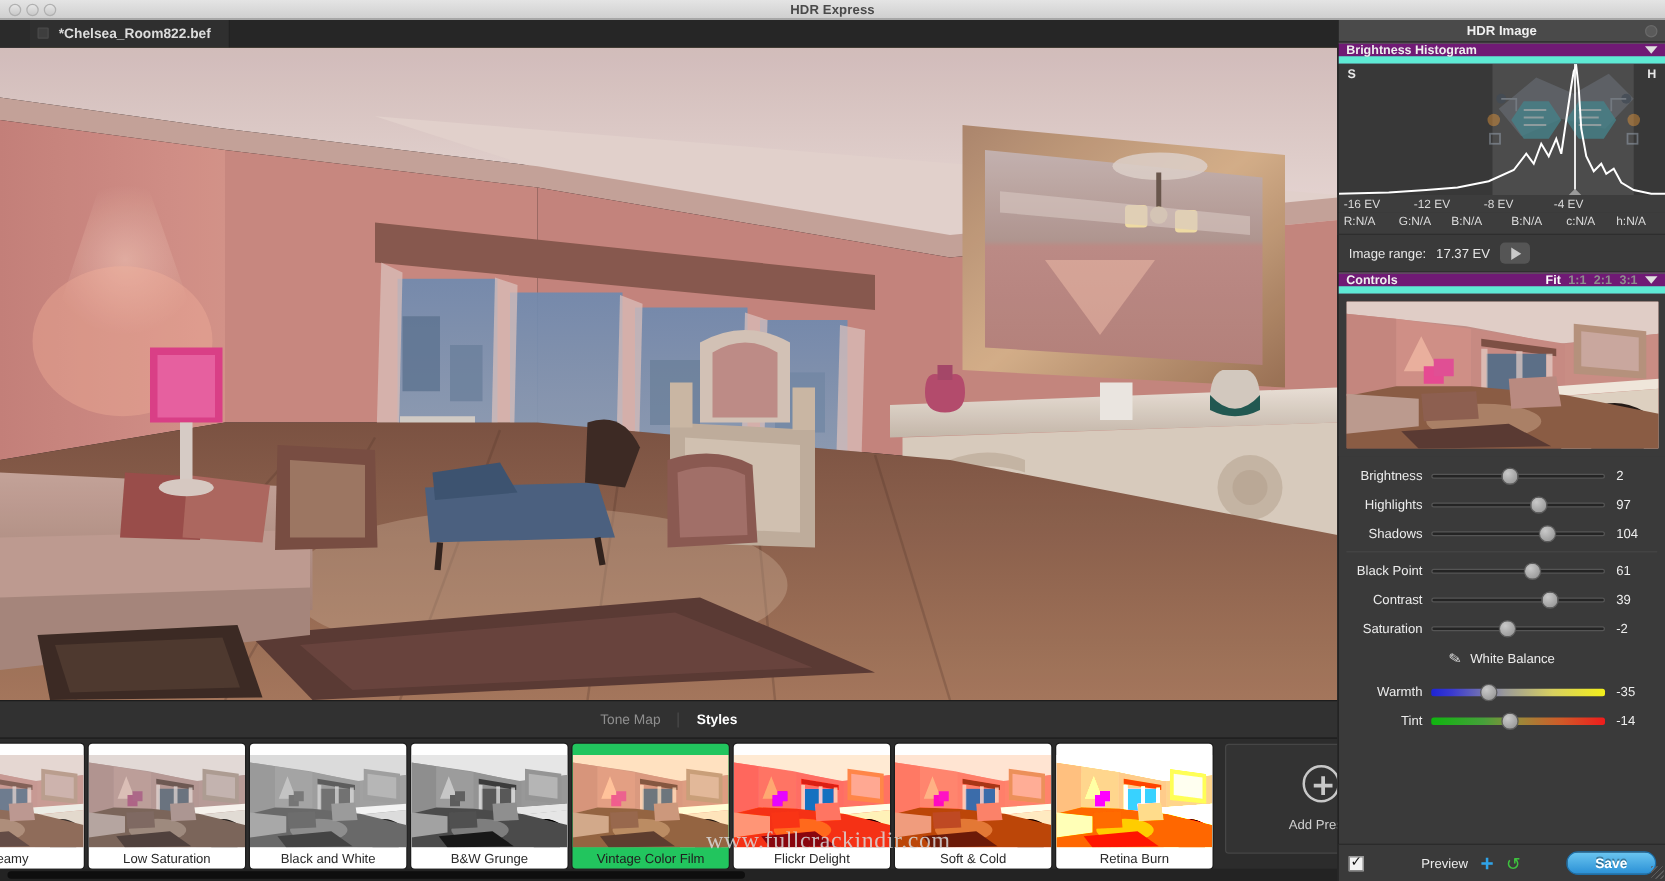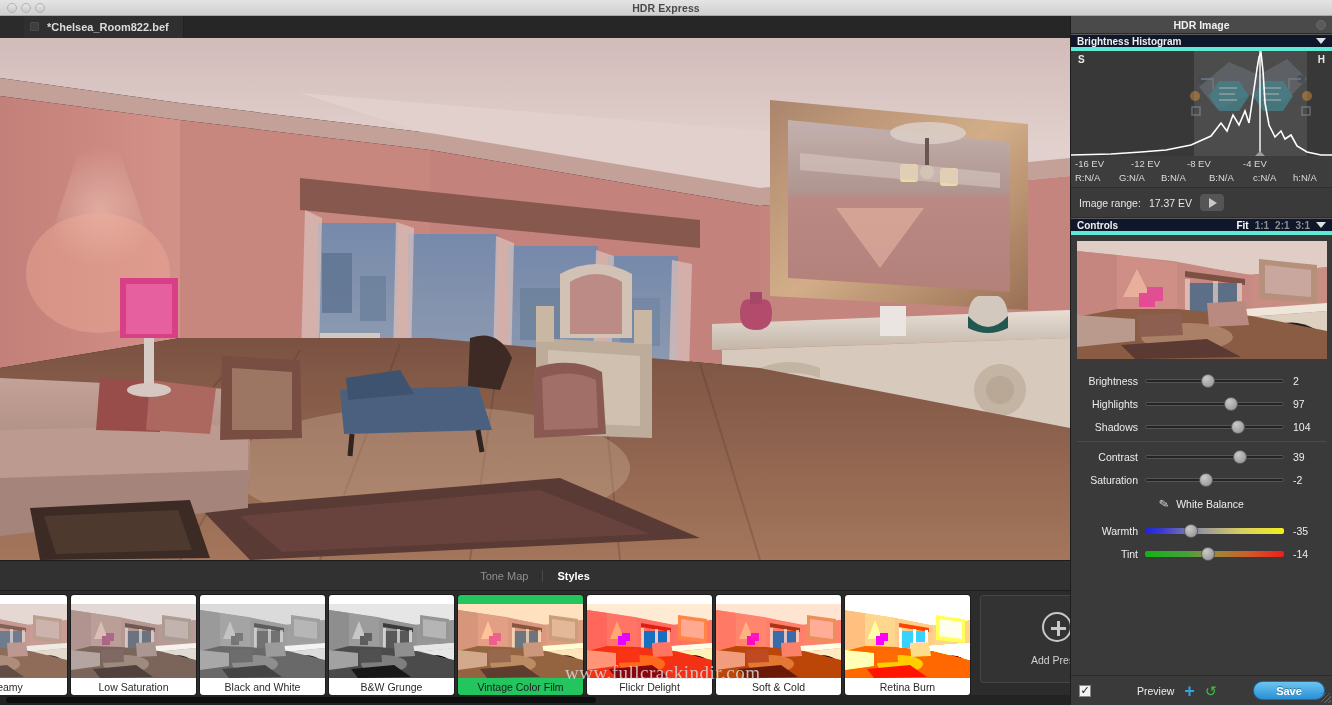--- a/index.html
+++ b/index.html
@@ -114,22 +114,22 @@
     height:18px;background:#4a4a4a; display:flex;align-items:center;
     justify-content:center; position:relative;
     font-size:10.5px;font-weight:bold;color:#f0f0f0;
     border-bottom:1px solid #2a2a2a;
   }
   .panel-title .close{
     position:absolute;right:6px;top:4px;width:10px;height:10px;border-radius:50%;
     background:#5a5a5a;border:1px solid #6a6a6a;
   }
   .section-head{
-    height:17px;background:#0f172a;border-top:1px solid #5b5b5b;
-    border-bottom:4px solid #5eead4;
+    height:17px;background:#701a75;border-top:1px solid #5b5b5b;
+    border-bottom:6px solid #5eead4;
     display:flex;align-items:center;padding:0 6px;
     font-size:10px;font-weight:bold;color:#efefef;
   }
   .section-head .right{margin-left:auto;display:flex;align-items:center;gap:6px;}
   .zoom-opt{font-size:10px;color:#8e8e8e;font-weight:bold;}
   .zoom-opt.on{color:#ffffff;}
   .caret{width:0;height:0;border-left:5px solid transparent;border-right:5px solid transparent;
     border-top:6px solid #e0e0e0;}
 
   
@@ -838,20 +838,28 @@
         <div class="srow">
           <div class="slabel">Shadows</div>
           <div class="strack">
             <div class="sbar"></div>
             <div class="sknob" style="left: calc(67% - 7px);"></div>
           </div>
           <div class="sval">104</div>
         </div>
         <div class="divline"></div>
         <div class="srow">
+          <div class="slabel">Black Point</div>
+          <div class="strack">
+            <div class="sbar"></div>
+            <div class="sknob" style="left: calc(58% - 7px);"></div>
+          </div>
+          <div class="sval">61</div>
+        </div>
+        <div class="srow">
           <div class="slabel">Contrast</div>
           <div class="strack">
             <div class="sbar"></div>
             <div class="sknob" style="left: calc(68% - 7px);"></div>
           </div>
           <div class="sval">39</div>
         </div>
         <div class="srow">
           <div class="slabel">Saturation</div>
           <div class="strack">

